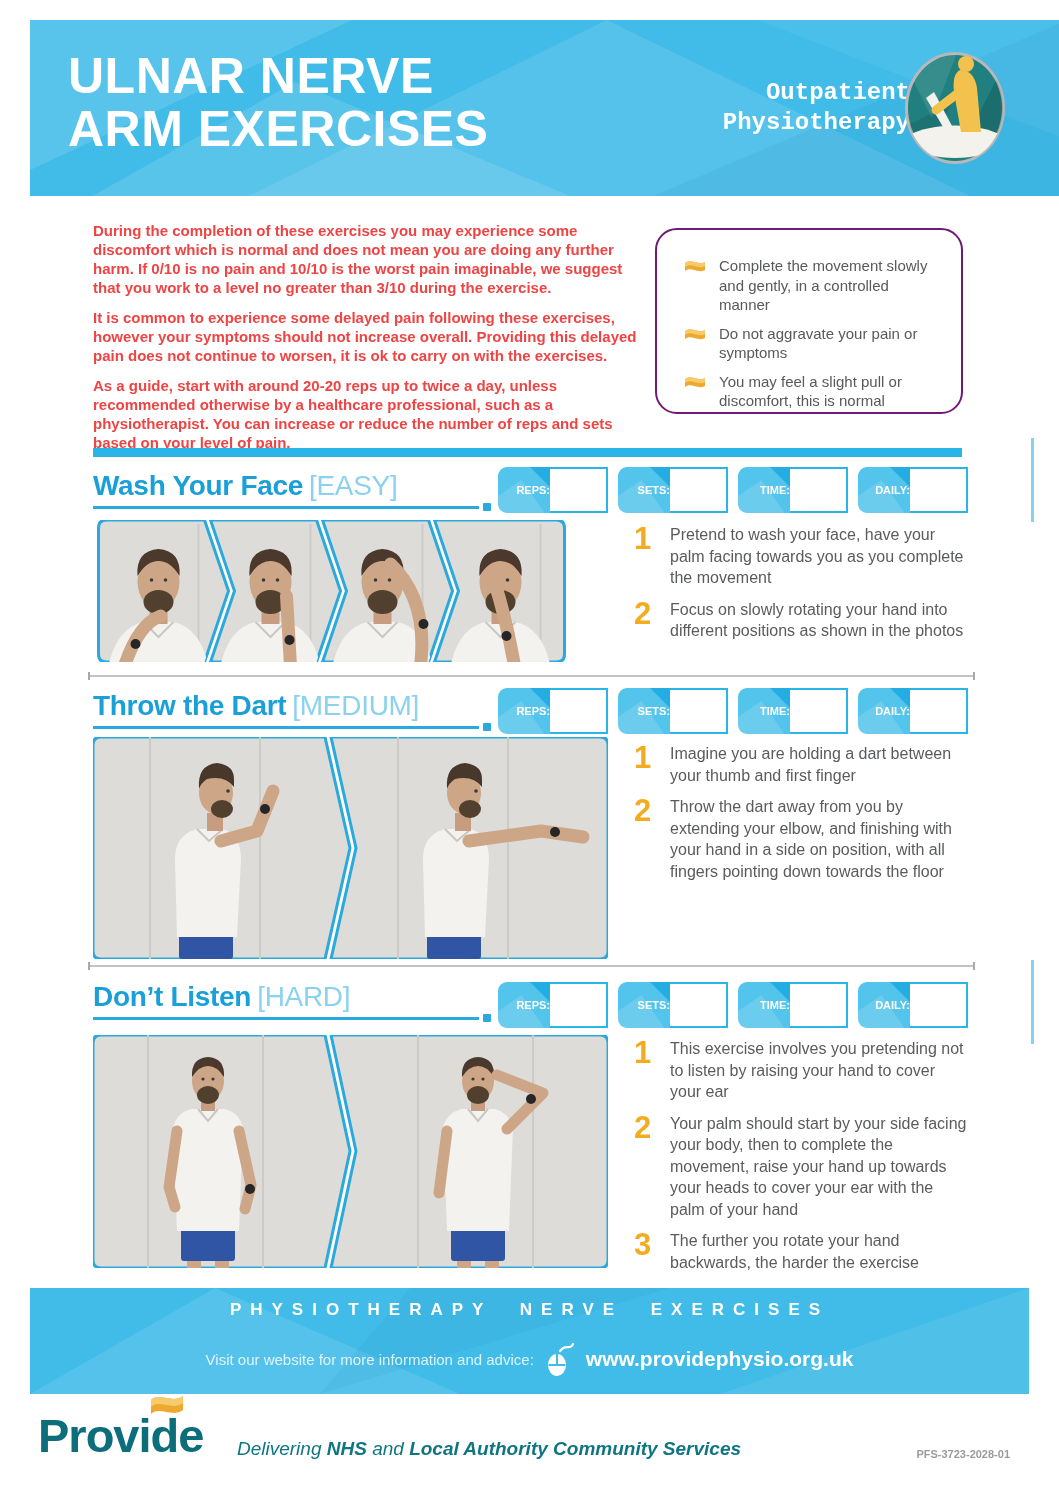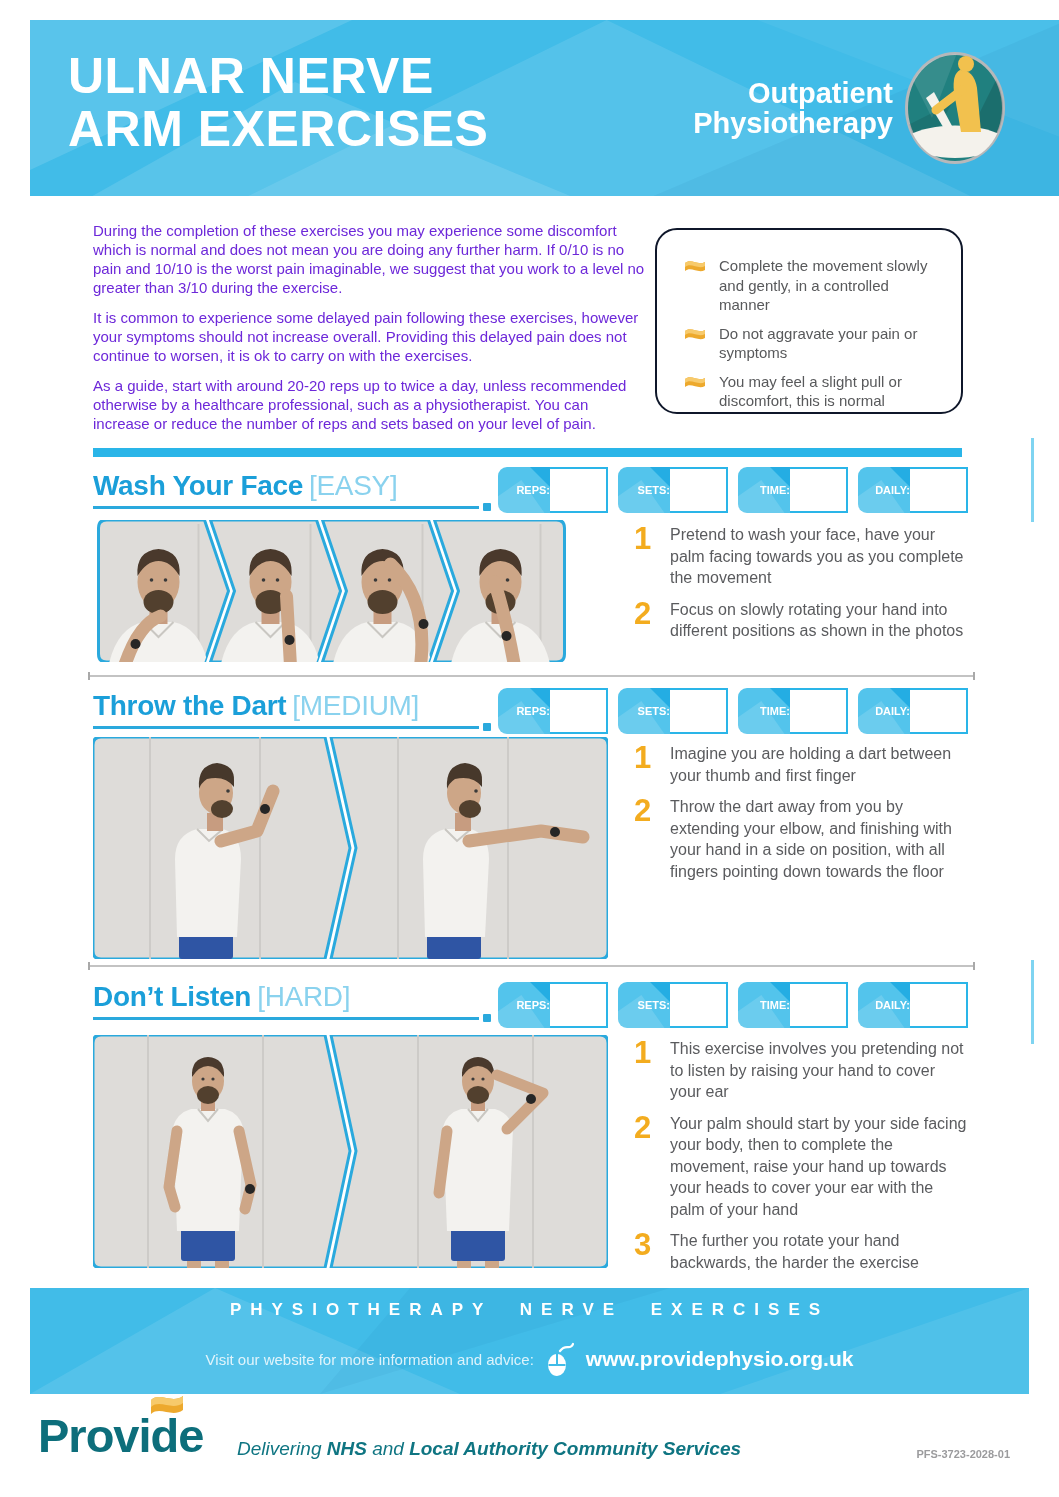--- a/index.html
+++ b/index.html
@@ -4,29 +4,29 @@
 <style>
   html,body{margin:0;padding:0;background:#fff;}
   .page{position:relative;width:1059px;height:1497px;background:#fff;overflow:hidden;
         font-family:"Liberation Sans",sans-serif;color:#4f5052;}
 
   
   .header{position:absolute;left:30px;top:20px;width:1038px;height:176px;background:#41bce8;overflow:hidden;}
   .header svg.bg, .footband svg.bg{position:absolute;left:0;top:0;width:100%;height:100%;}
   .header-title{position:absolute;left:38px;top:30px;color:#fff;font-weight:bold;
         font-size:50px;line-height:53px;letter-spacing:0.5px;}
-  .dept{position:absolute;right:175px;top:58px;text-align:right;color:#fff;font-weight:bold;
-        font-size:29px;line-height:30px;}
+  .dept{position:absolute;right:158px;top:58px;text-align:right;color:#fff;font-weight:bold;
+        font-size:24px;line-height:30px;font-family:Liberation Mono, monospace;}
   .logo{position:absolute;left:872px;top:28px;width:106px;height:120px;}
 
   
   .intro{position:absolute;left:93px;top:221px;width:556px;}
-  .intro p{margin:0 0 11px 0;font-size:15px;font-weight:normal;line-height:19px;color:#6d28d9;}
+  .intro p{margin:0 0 11px 0;font-size:15px;font-weight:bold;line-height:19px;color:#ef4444;}
   .tips{position:absolute;left:655px;top:228px;width:308px;height:186px;
-        border:2px solid #0f172a;border-radius:22px;background:#fff;padding:26px 18px 0 26px;box-sizing:border-box;}
+        border:2px solid #701a75;border-radius:22px;background:#fff;padding:26px 18px 0 26px;box-sizing:border-box;}
   .tip{display:flex;gap:12px;margin-bottom:9px;}
   .tip svg{flex:0 0 24px;margin-top:2px;}
   .tip span{font-size:15px;line-height:19.5px;color:#58595b;}
 
   
   .topbar{position:absolute;left:93px;top:448px;width:869px;height:9px;background:#2ab5e8;}
   .sec-title{position:absolute;font-size:28px;font-weight:bold;color:#1b9fd9;letter-spacing:-0.3px;}
   .sec-title .level{font-weight:normal;color:#8ad2ee;margin-left:6px;}
   .sec-rule{position:absolute;height:3px;width:386px;background:#2aa9dd;}
   .sec-dot{position:absolute;width:8px;height:8px;background:#2aa9dd;border-radius:1px;}

